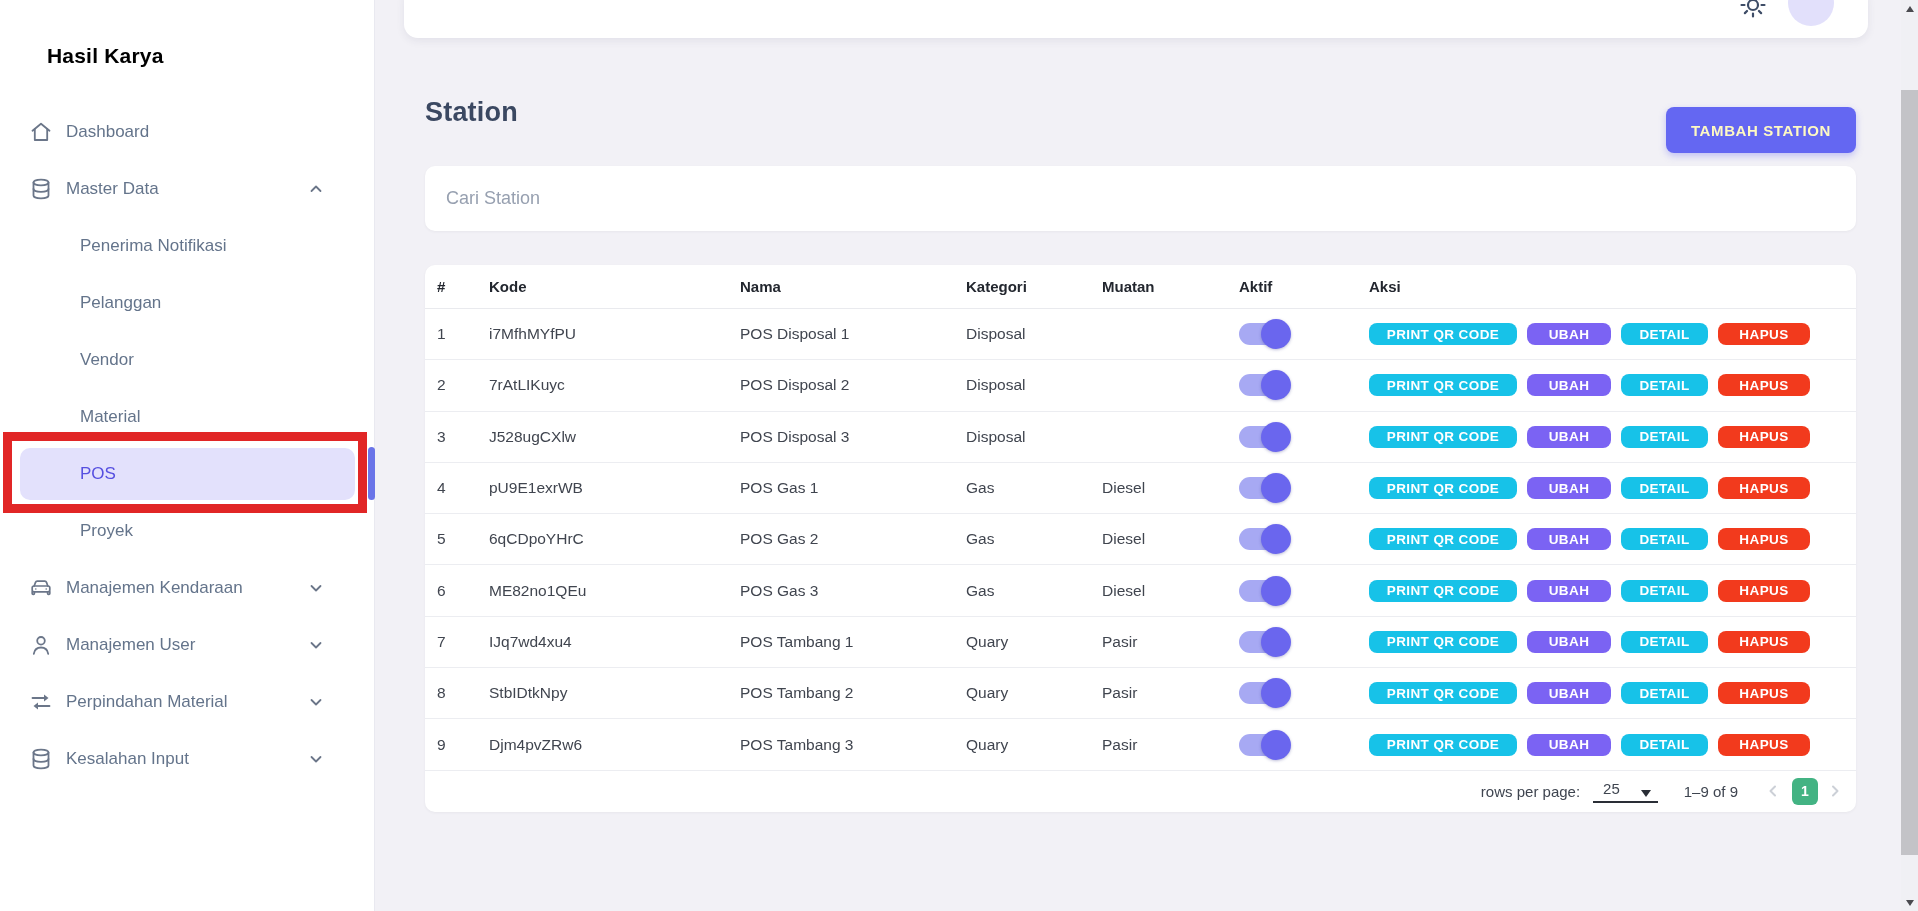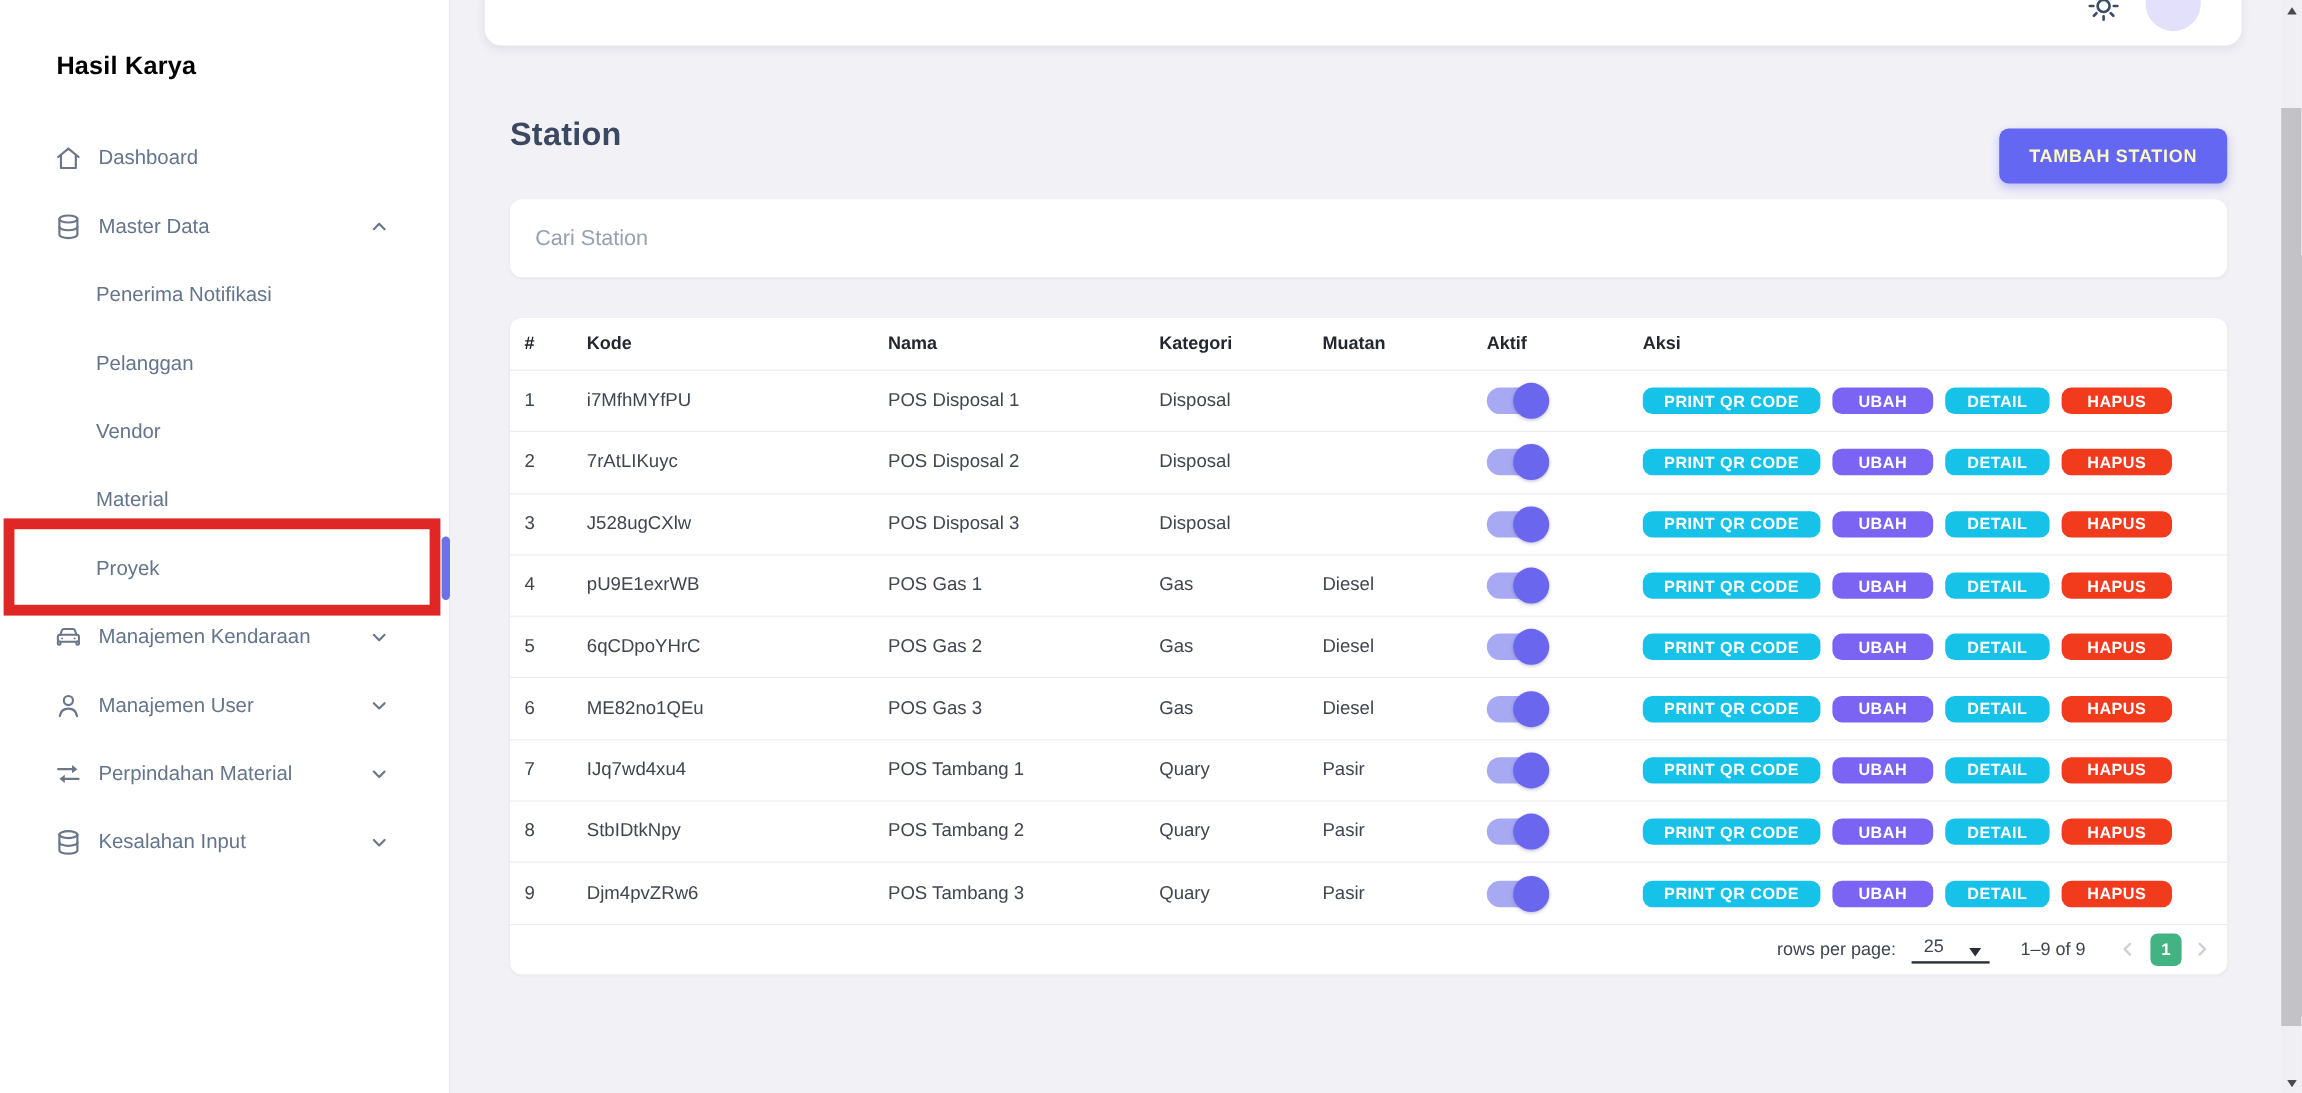--- a/index.html
+++ b/index.html
@@ -16,21 +16,21 @@
     --ink:#23272f; --cell:#40454f; --nav:#64748b;
   }
 
   
   .sidebar{
     position:absolute;left:0;top:0;width:375px;height:911px;background:#ffffff;
     border-right:1px solid #e9e9f0;box-sizing:border-box;z-index:5;
   }
   .brand{position:absolute;left:47px;top:44px;font-size:21px;font-weight:bold;color:#000000;letter-spacing:.2px;}
   .nav{position:absolute;left:0;top:103px;right:0;}
-  .nav-row{height:57px;display:flex;align-items:center;padding-left:45px;color:var(--nav);font-size:17px;position:relative;cursor:pointer;}
+  .nav-row{height:57px;display:flex;align-items:center;padding-left:29px;color:var(--nav);font-size:17px;position:relative;cursor:pointer;}
   .nav-row .ic{width:24px;height:24px;margin-right:13px;flex:0 0 24px;color:#6b7689;}
   .nav-row .ic svg{width:24px;height:24px;display:block;}
   .nav-row .chev{margin-left:auto;margin-right:50px;color:#6b7689;}
   .nav-row .chev svg{width:16px;height:16px;display:block;}
   .nav-sub{padding-left:80px;}
   .nav-active-pill{position:absolute;left:20px;top:2.5px;width:335px;height:52px;border-radius:10px;background:var(--active-bg);}
   .nav-row.active{color:var(--active-tx);}
   .nav-row.active .lbl{position:relative;z-index:1;}
   .side-thumb{position:absolute;left:368px;top:447px;width:7px;height:53px;border-radius:4px;background:#6a74e8;}
   .annotation-box{position:absolute;left:3px;top:432px;width:364px;height:81px;border:9px solid var(--ann);box-sizing:border-box;z-index:6;pointer-events:none;}
@@ -137,20 +137,24 @@
       <span class="lbl">Penerima Notifikasi</span>
     </div>
     <div class="nav-row nav-sub">
       <span class="lbl">Pelanggan</span>
     </div>
     <div class="nav-row nav-sub">
       <span class="lbl">Vendor</span>
     </div>
     <div class="nav-row nav-sub">
       <span class="lbl">Material</span>
+    </div>
+    <div class="nav-row nav-sub active">
+      <span class="nav-active-pill"></span>
+      <span class="lbl">POS</span>
     </div>
     <div class="nav-row nav-sub">
       <span class="lbl">Proyek</span>
     </div>
 
     <div class="nav-row">
       <span class="ic">
         <svg viewBox="0 0 24 24" fill="none" stroke="currentColor" stroke-width="1.7" stroke-linecap="round" stroke-linejoin="round">
             <path d="M5.2 10 L6.5 6.4 A1.8 1.8 0 0 1 8.2 5.2 h7.6 a1.8 1.8 0 0 1 1.7 1.2 L18.8 10"></path>
             <rect x="3.2" y="10" width="17.6" height="5.8" rx="1.8"></rect>

